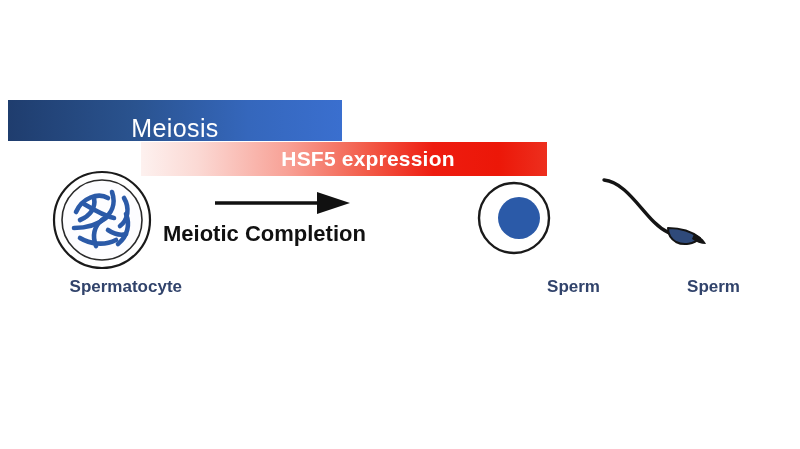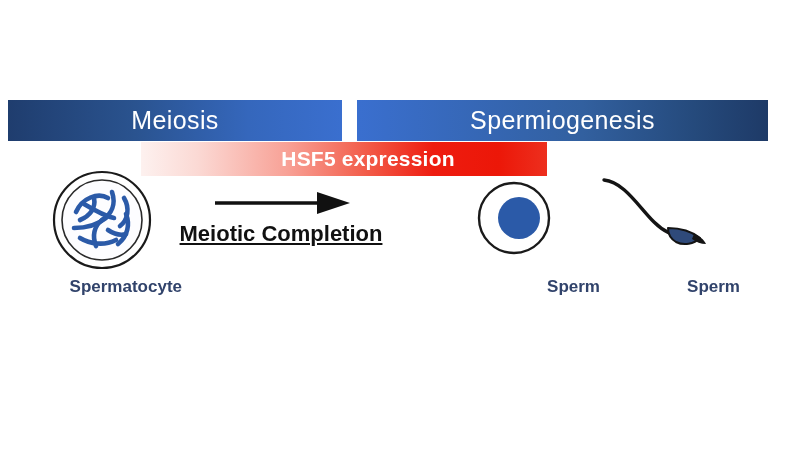--- a/index.html
+++ b/index.html
@@ -14,21 +14,21 @@
     background: #ffffff;
     overflow: hidden;
     font-family: "Liberation Sans", sans-serif;
   }
 
   
   .banner {
     position: absolute;
     height: 41px;
     display: flex;
-    align-items: center;
+    align-items: flex-end;
     justify-content: center;
     color: #ffffff;
     font-size: 25px;
     font-weight: 400;
     letter-spacing: 0.4px;
     line-height: 1;
     white-space: nowrap;
   }
   #banner-meiosis {
     left: 8px;
@@ -86,26 +86,25 @@
     left: 205px;
     top: 188px;
     width: 150px;
     height: 30px;
   }
   #meiotic-completion-label {
     position: absolute;
     left: 163px;
     top: 221px;
     width: 236px;
-    text-align: center;
+    text-align: left;
     font-size: 22px;
     font-weight: bold;
     color: #111111;
     white-space: nowrap;
-    text-decoration: underline;
   }
 
   
   #progenitor-figure {
     position: absolute;
     left: 476px;
     top: 180px;
     width: 76px;
     height: 76px;
   }
@@ -135,23 +134,20 @@
 </style>
 </head>
 <body>
 
 <div id="canvas">
 
   <div id="banner-meiosis" class="banner">
     <span>Meiosis</span>
   </div>
 
-  <div id="banner-spermiogenesis" class="banner">
-    <span>Spermiogenesis</span>
-  </div>
 
   <div id="hsf5-bar">
     <span id="hsf5-label">HSF5 expression</span>
   </div>
 
   <svg id="spermatocyte-figure" viewBox="0 0 104 104">
 
     <circle cx="52" cy="52" r="48" fill="#ffffff" stroke="#1a1a1a" stroke-width="2.2"></circle>
 
     <circle cx="52" cy="52" r="40" fill="#fdfdff" stroke="#2a2a2a" stroke-width="1.6"></circle>

